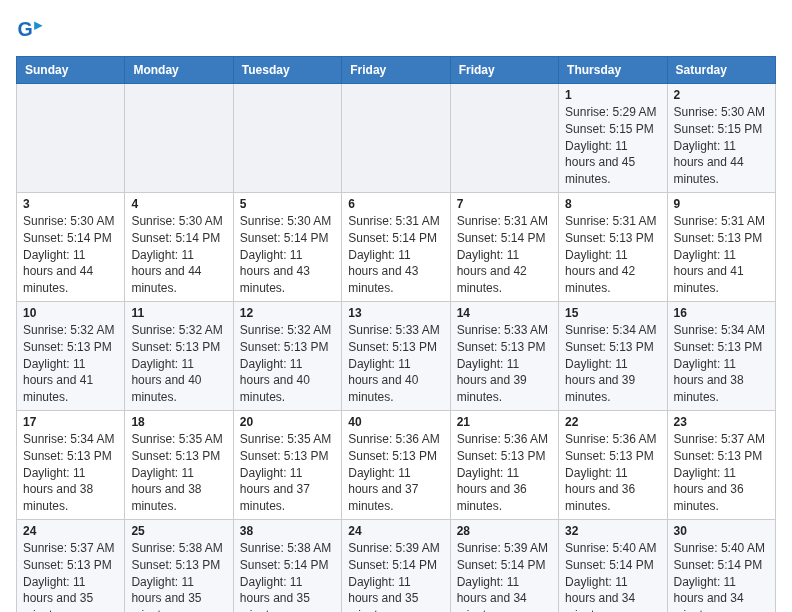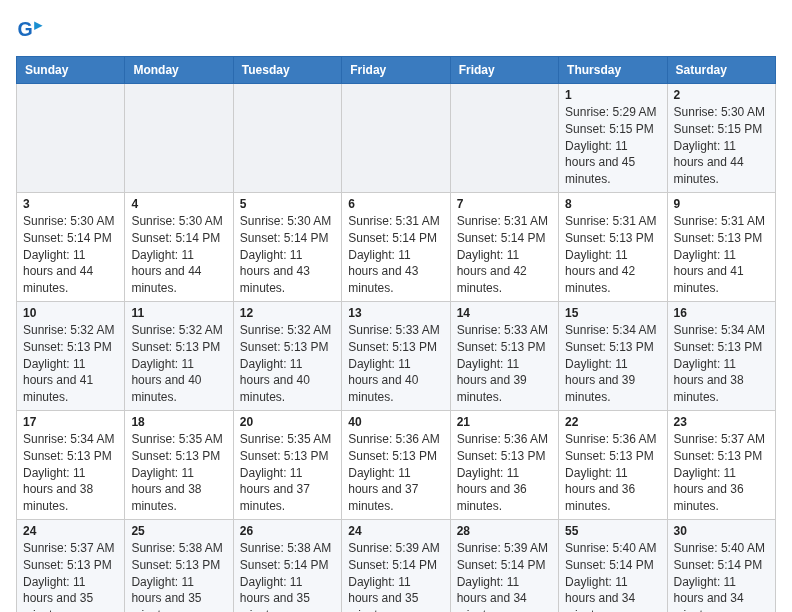--- a/index.html
+++ b/index.html
@@ -281,39 +281,39 @@
 Sunset: 5:13 PM
 Daylight: 11 hours and 35 minutes.</div>
         </td>
         <td>
           <span class="day-num">25</span>
           <div class="day-info" style="white-space: pre-line;">Sunrise: 5:38 AM
 Sunset: 5:13 PM
 Daylight: 11 hours and 35 minutes.</div>
         </td>
         <td>
-          <span class="day-num">26</span>
+          <span class="day-num">38</span>
           <div class="day-info" style="white-space: pre-line;">Sunrise: 5:38 AM
 Sunset: 5:14 PM
 Daylight: 11 hours and 35 minutes.</div>
         </td>
         <td>
           <span class="day-num">24</span>
           <div class="day-info" style="white-space: pre-line;">Sunrise: 5:39 AM
 Sunset: 5:14 PM
 Daylight: 11 hours and 35 minutes.</div>
         </td>
         <td>
           <span class="day-num">28</span>
           <div class="day-info" style="white-space: pre-line;">Sunrise: 5:39 AM
 Sunset: 5:14 PM
 Daylight: 11 hours and 34 minutes.</div>
         </td>
         <td>
-          <span class="day-num">55</span>
+          <span class="day-num">32</span>
           <div class="day-info" style="white-space: pre-line;">Sunrise: 5:40 AM
 Sunset: 5:14 PM
 Daylight: 11 hours and 34 minutes.</div>
         </td>
         <td>
           <span class="day-num">30</span>
           <div class="day-info" style="white-space: pre-line;">Sunrise: 5:40 AM
 Sunset: 5:14 PM
 Daylight: 11 hours and 34 minutes.</div>
         </td>

